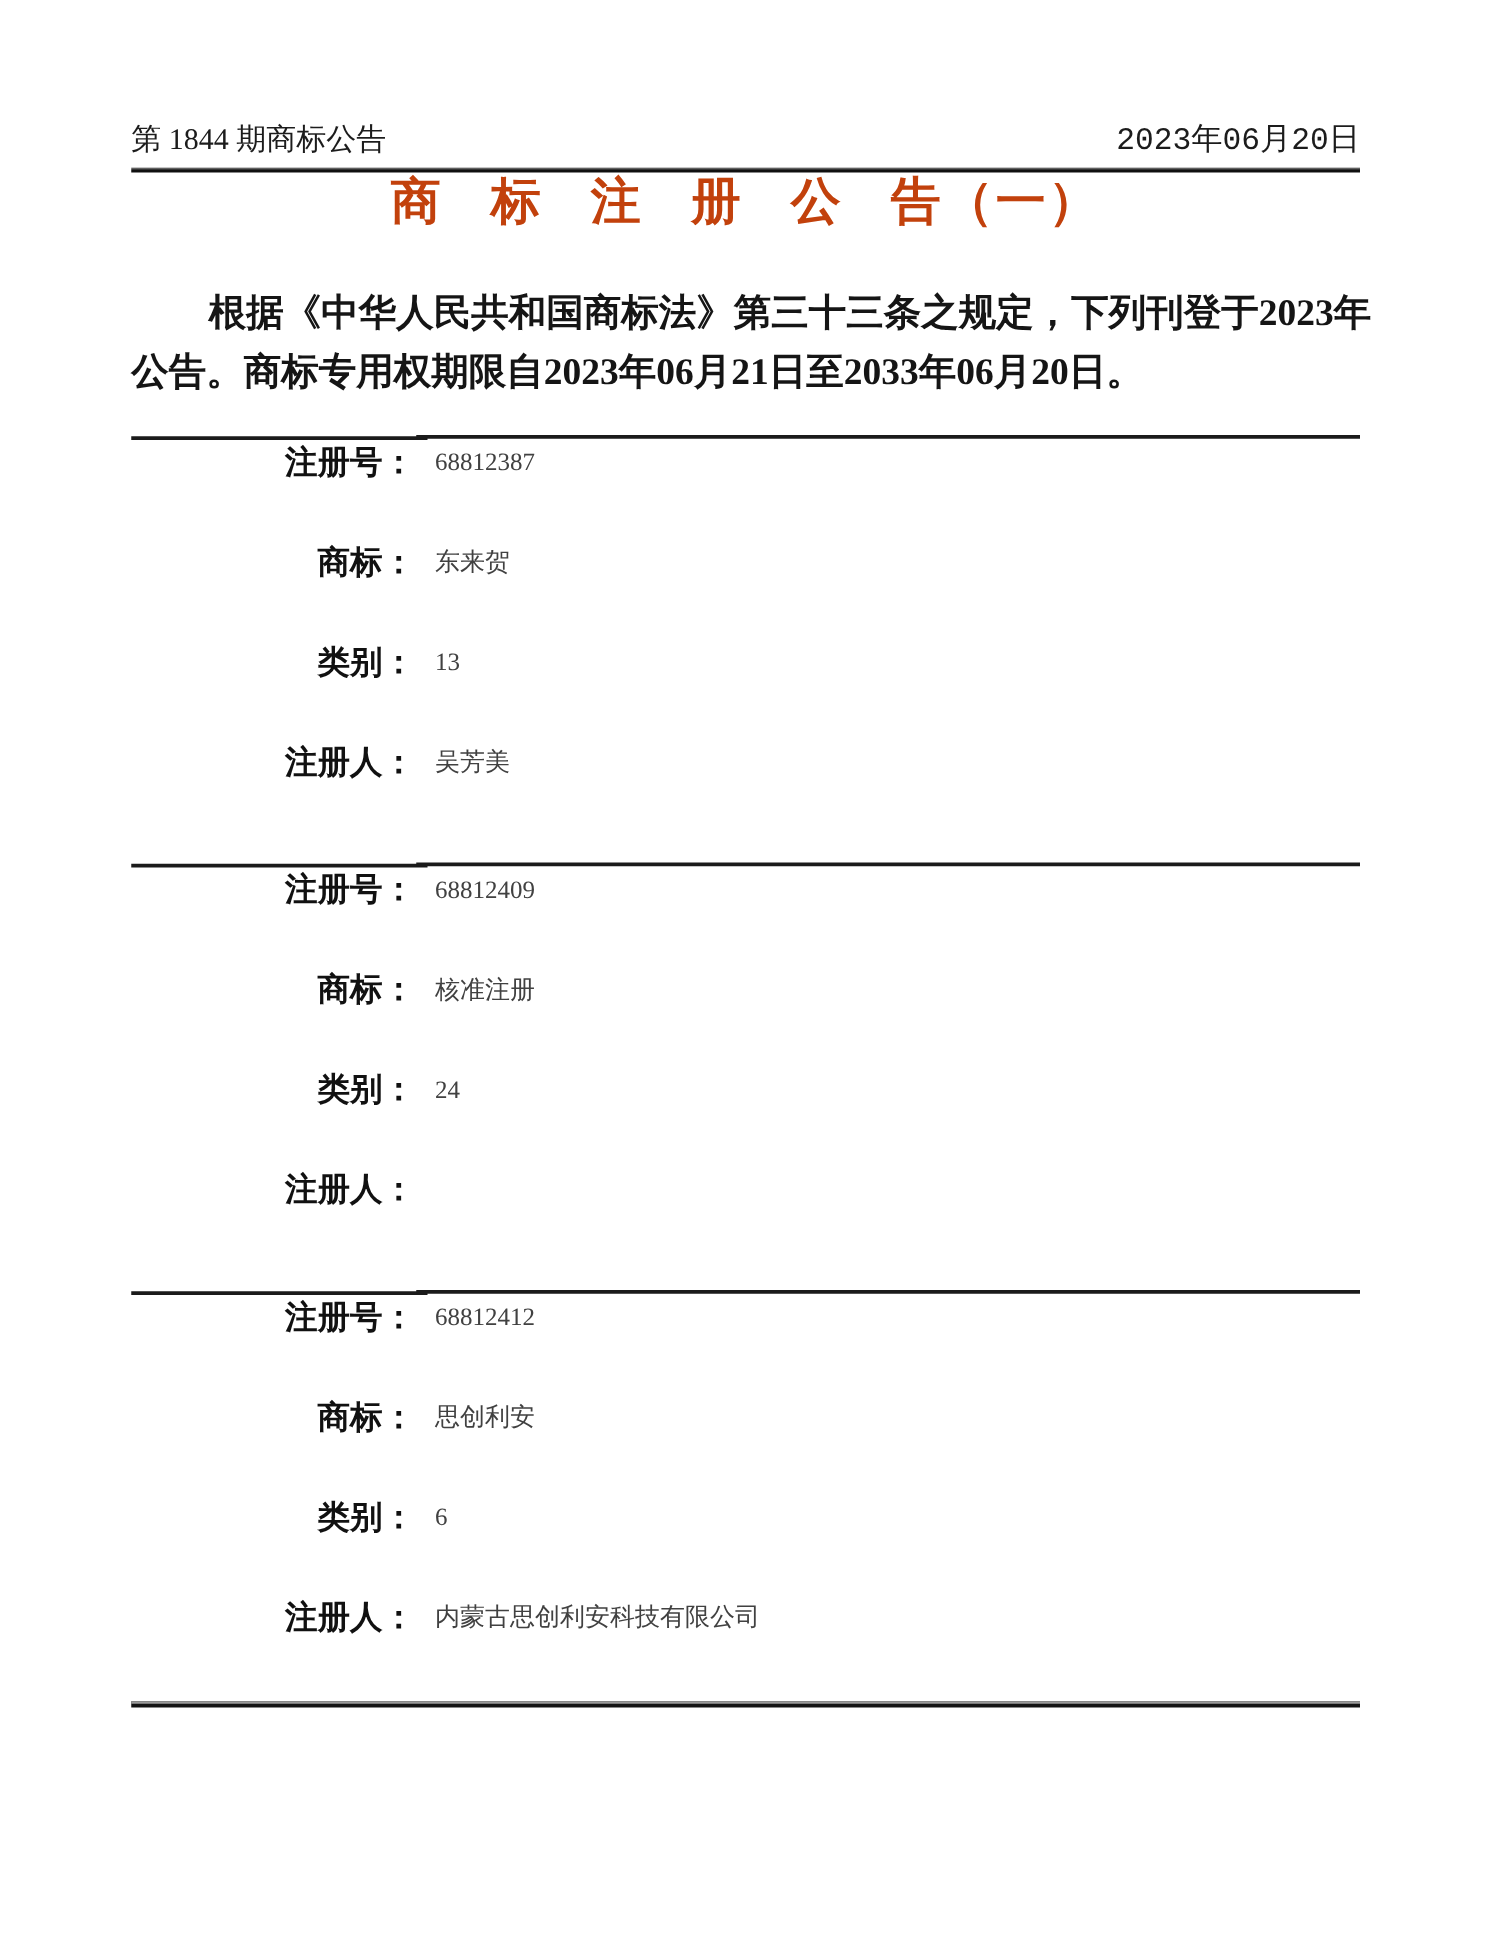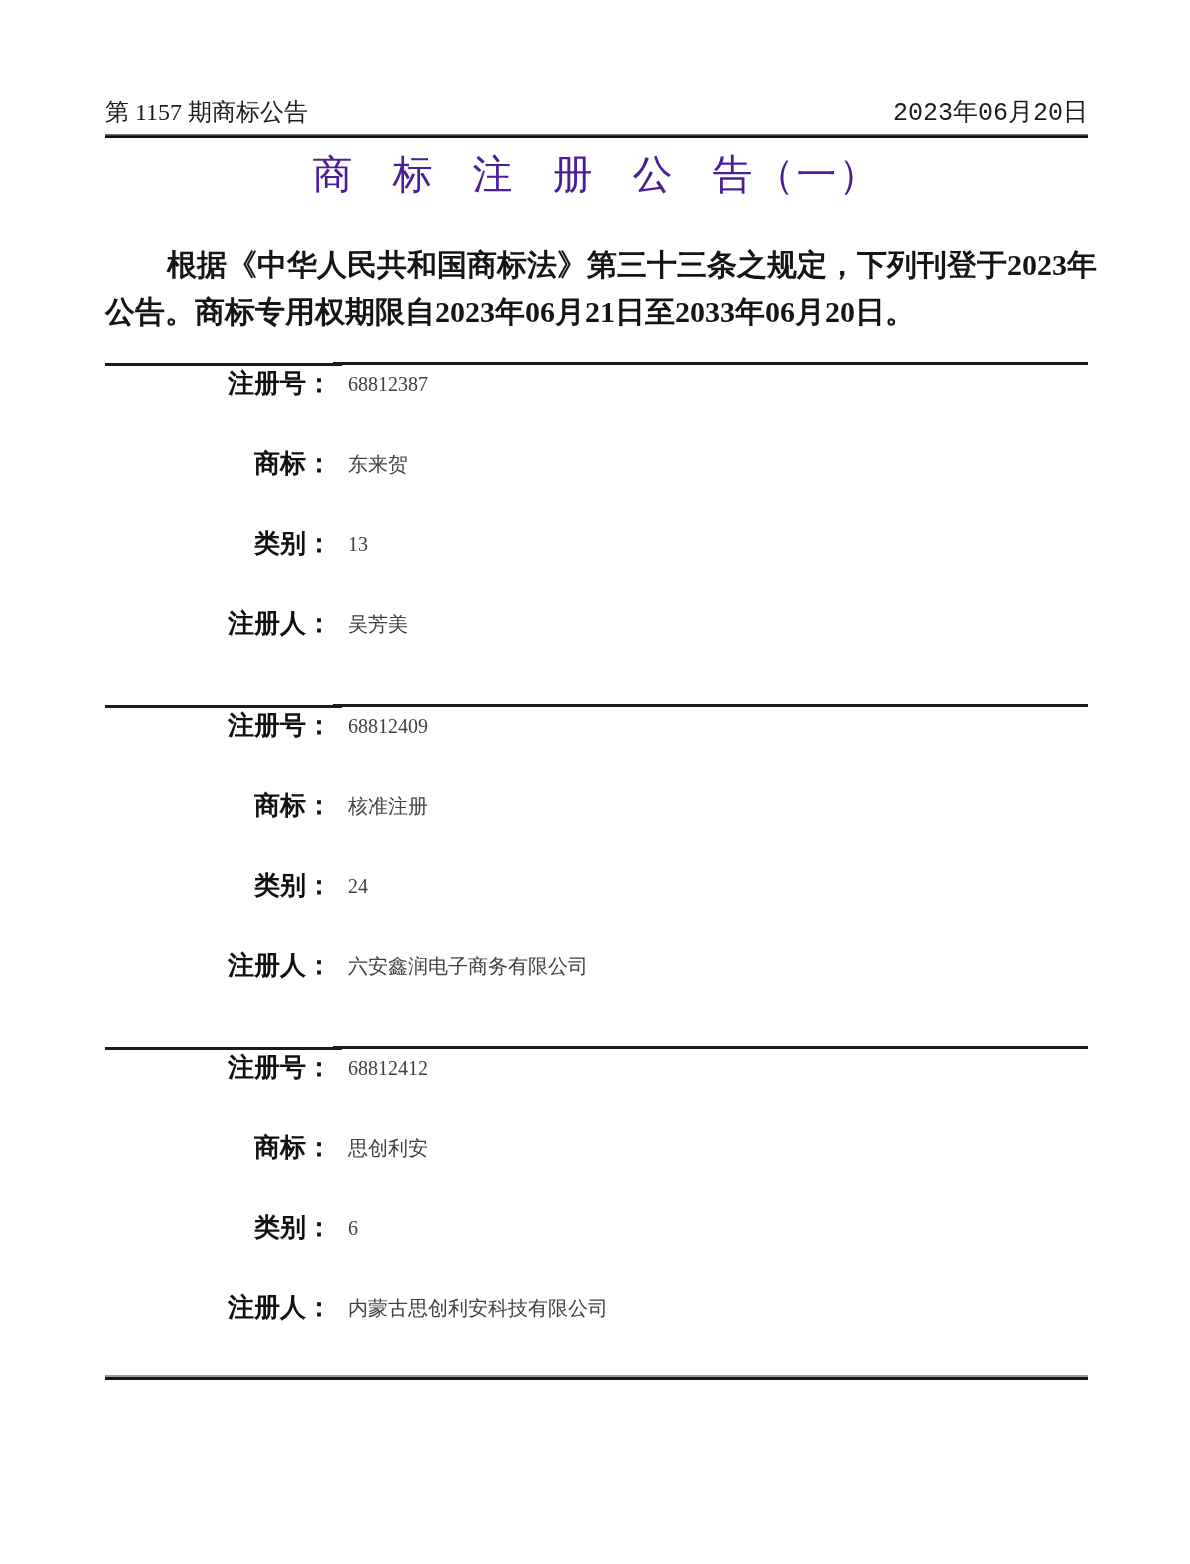--- a/index.html
+++ b/index.html
@@ -38,28 +38,27 @@
   }
   .page-header .date { font-size: 25px; font-family: Liberation Mono, monospace; }
   .header-rule {
     margin-top: 7px;
     height: 4px;
     background: linear-gradient(#8f8f8f, #101010 55%);
   }
 
   
   .doc-title {
-    margin-top: 14px;
     text-align: center;
     font-size: 40px;
     line-height: 46px;
-    font-weight: normal;
+    font-weight: bold;
     letter-spacing: 2px;
     word-spacing: 26px;
-    color: #4c1d95;
+    color: #c2410c;
   }
 
   
   .intro {
     margin-top: 43px;
     font-size: 30px;
     font-weight: bold;
     color: #151515;
   }
   .intro-line {
@@ -105,21 +104,21 @@
     background: #141414;
   }
 </style>
 </head>
 <body>
 
 <div class="sheet">
   <div class="content">
 
     <div class="page-header">
-      <span class="issue">第 1157 期商标公告</span>
+      <span class="issue">第 1844 期商标公告</span>
       <span class="date">2023年06月20日</span>
     </div>
     <div class="header-rule"></div>
 
     <div class="doc-title">商 标 注 册 公 告（一）</div>
 
     <div class="intro">
       <div class="intro-line first">根据《中华人民共和国商标法》第三十三条之规定，下列刊登于2023年</div>
       <div class="intro-line last">公告。商标专用权期限自2023年06月21日至2033年06月20日。</div>
     </div>
@@ -159,21 +158,20 @@
       <div class="rec-row">
         <span class="rec-label">商标：</span>
         <span class="rec-value">核准注册</span>
       </div>
       <div class="rec-row">
         <span class="rec-label">类别：</span>
         <span class="rec-value">24</span>
       </div>
       <div class="rec-row row-last">
         <span class="rec-label">注册人：</span>
-        <span class="rec-value">六安鑫润电子商务有限公司</span>
       </div>
     </div>
 
     <div class="sep">
       <span class="seg-left"></span>
       <span class="seg-right"></span>
     </div>
     <div class="record last">
       <div class="rec-row">
         <span class="rec-label">注册号：</span>

